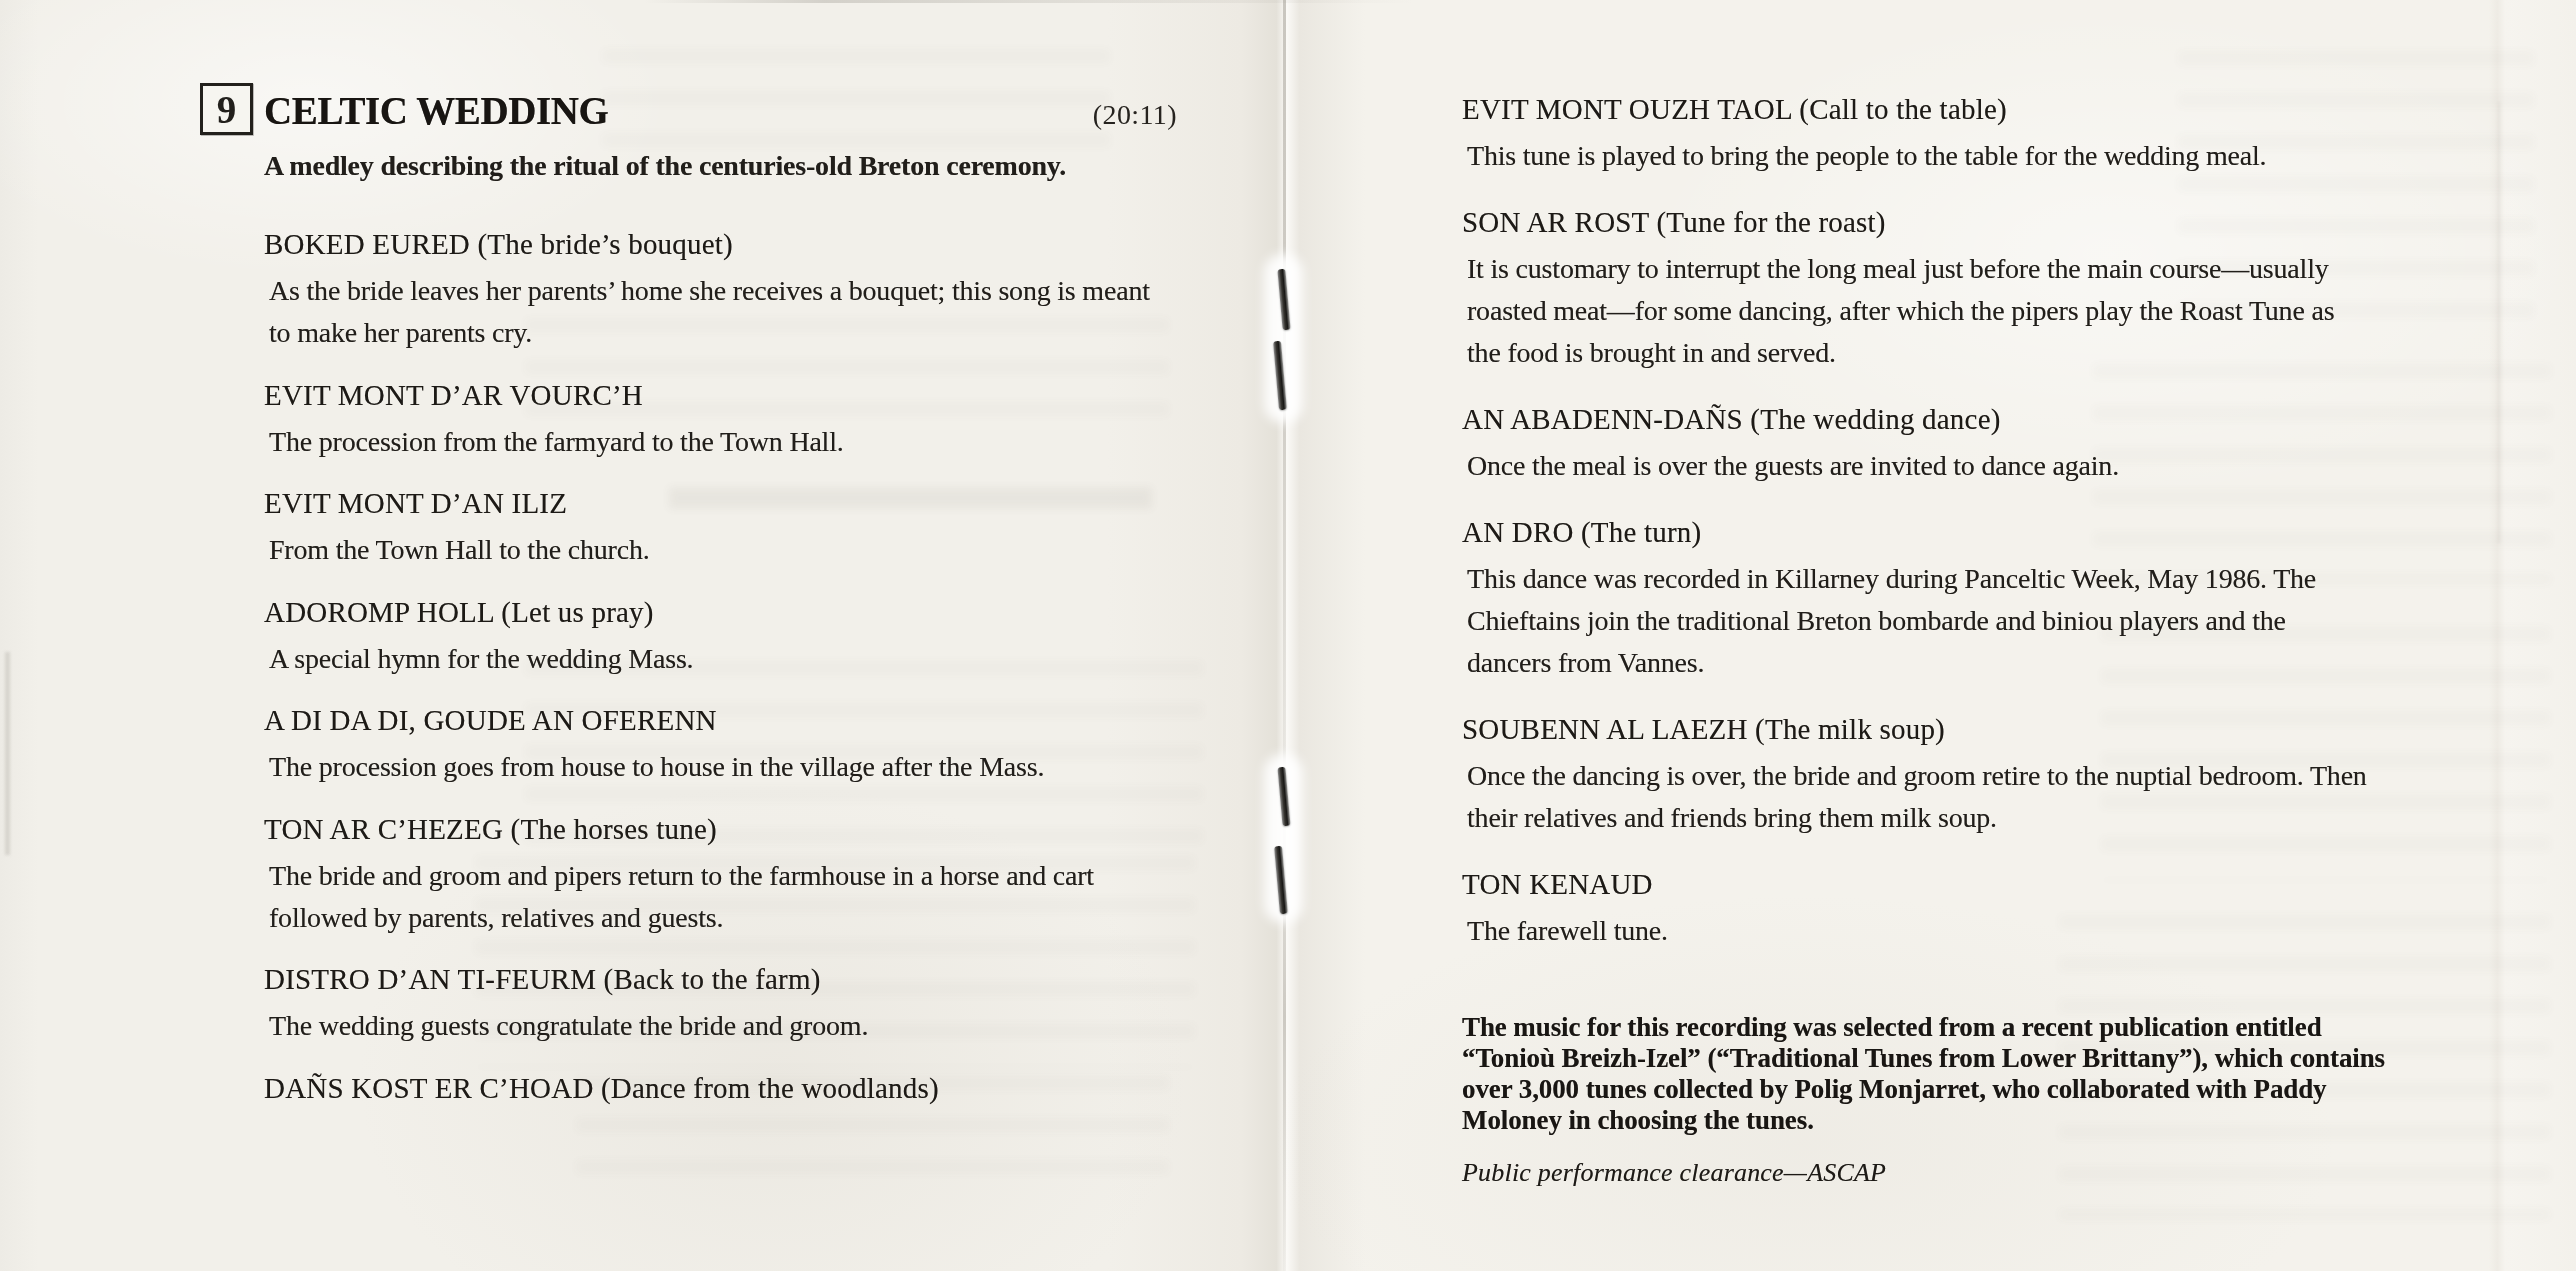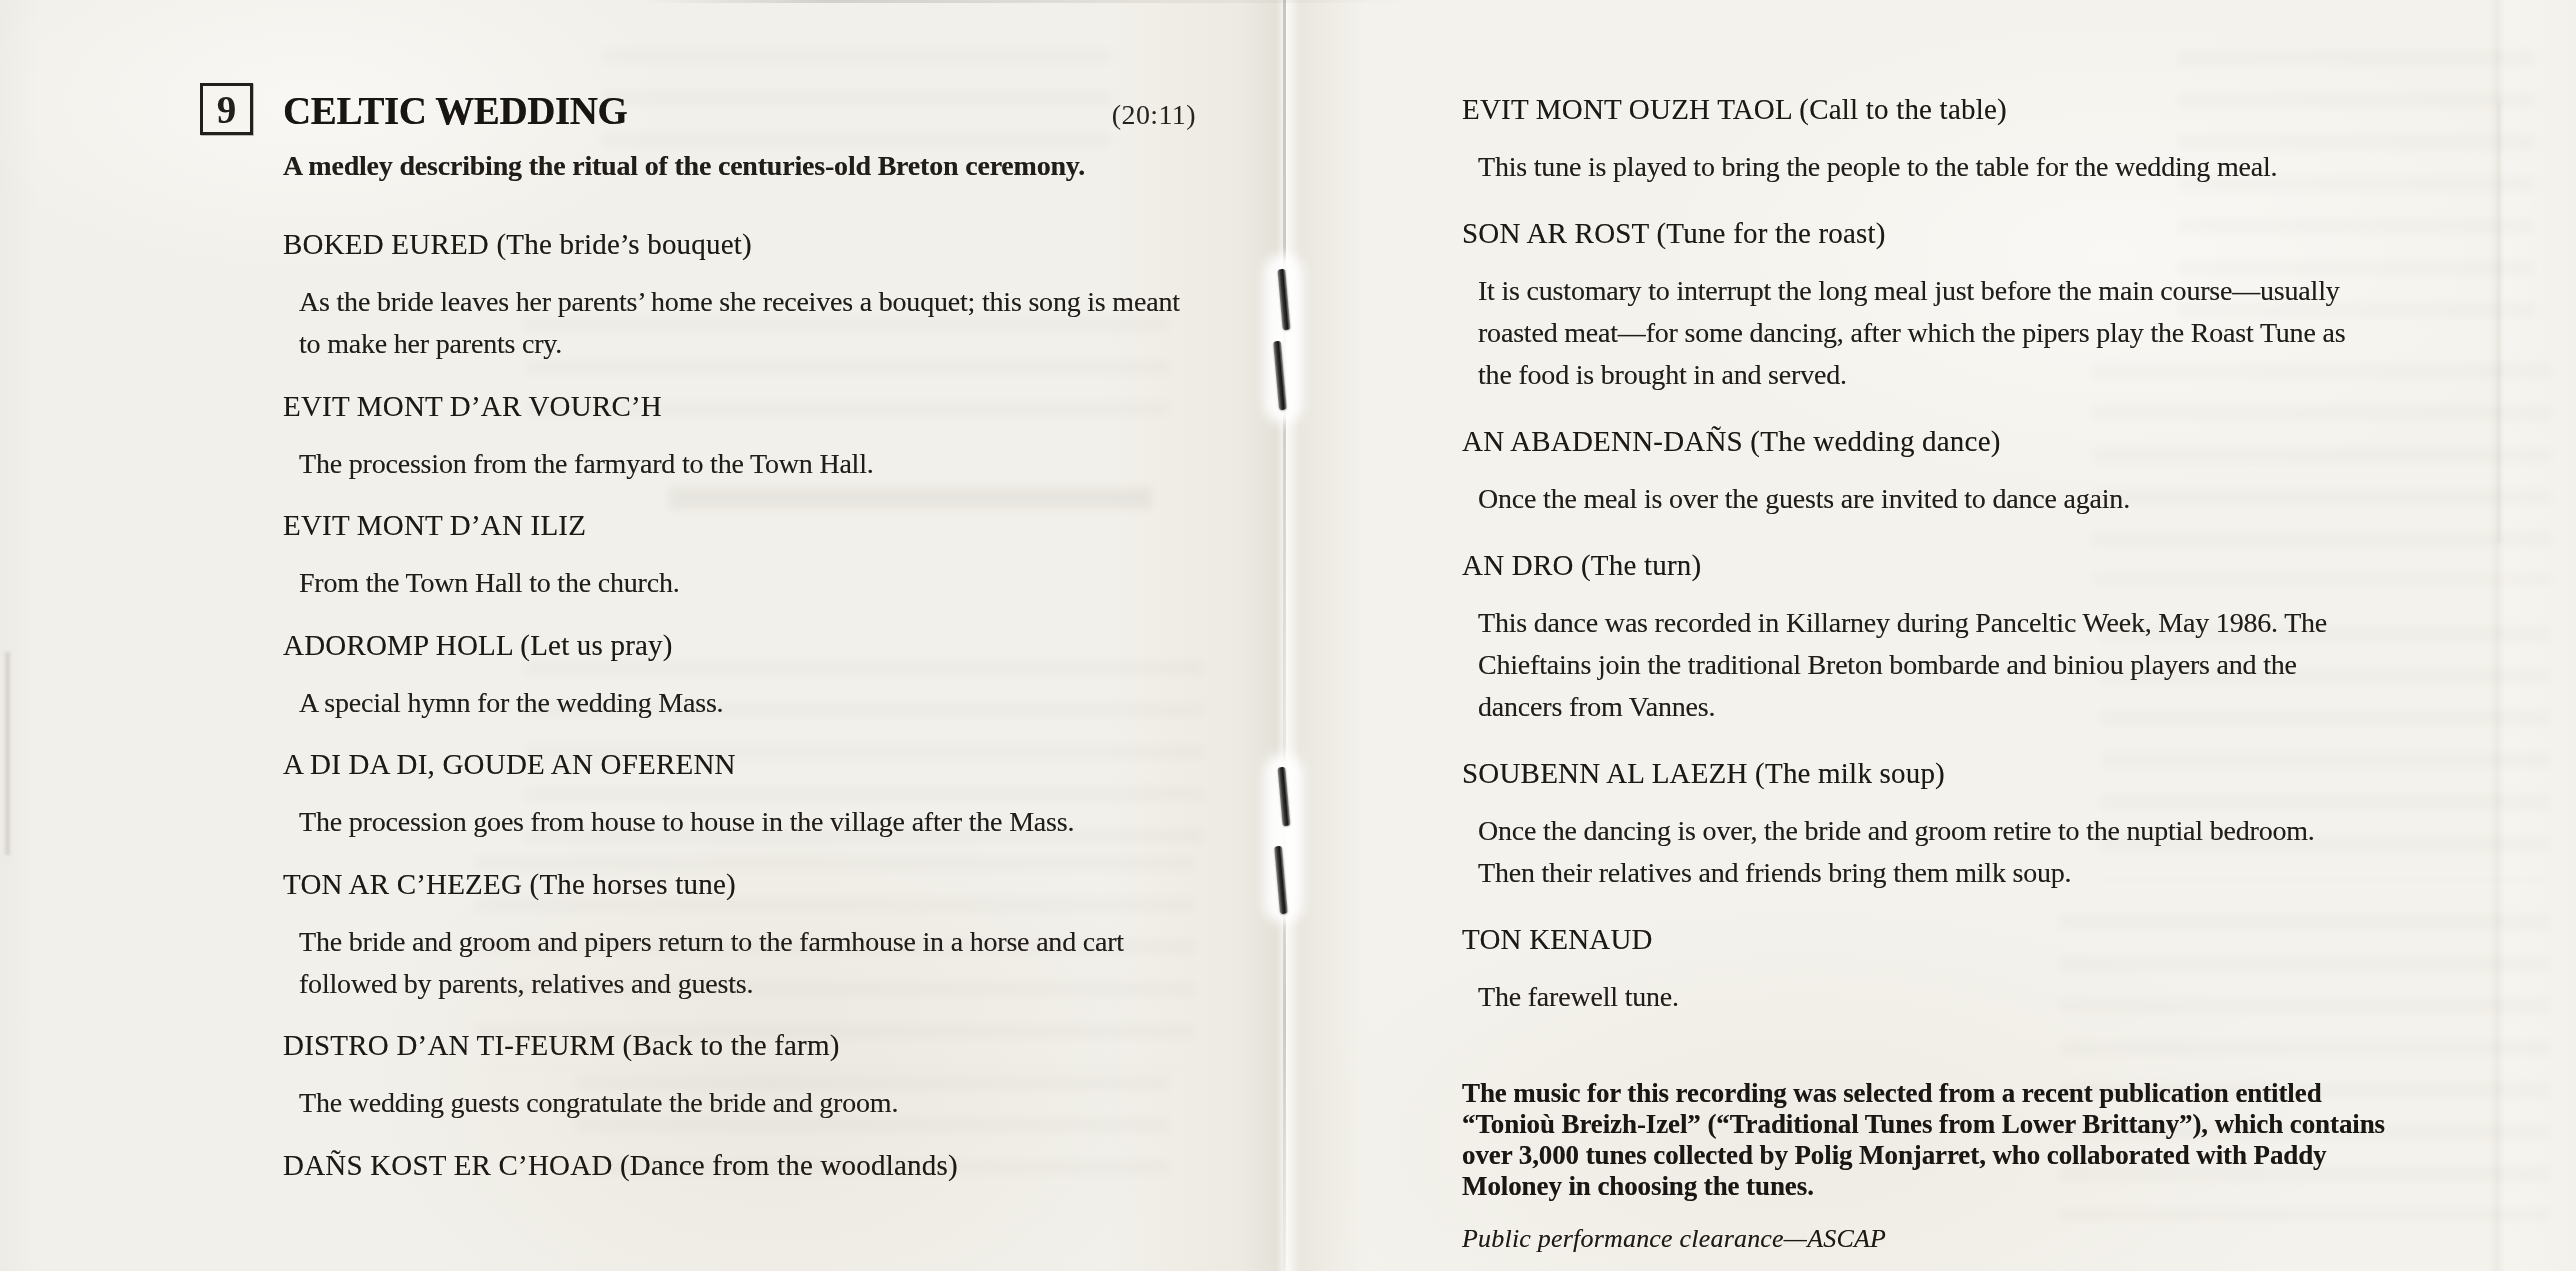--- a/index.html
+++ b/index.html
@@ -54,21 +54,21 @@
   }
   .staple-rod{
     position:absolute;width:7.6px;border-radius:3.4px;
     background:linear-gradient(90deg,#8a8a8a 0%,#35332f 35%,#181715 65%,#9a9a98 100%);
     box-shadow:0 0.8px 1.7px rgba(0,0,0,.35);
     transform:rotate(-5deg);
   }
 
   
   .col{position:absolute;top:0;}
-  .left-col{left:283px;width:913px;}
+  .left-col{left:264px;width:913px;}
   .right-col{left:1462px;width:915px;}
 
   .badge{
     position:absolute;left:200px;top:83px;width:47px;height:46px;
     border:3.4px solid #22201c;background:#f6f5f0;
     display:flex;align-items:center;justify-content:center;
     font-size:39px;font-weight:700;color:#22201c;
     box-shadow:0.8px 0.8px 0 rgba(34,32,28,.35);
   }
 
@@ -84,21 +84,21 @@
   p,h2{text-shadow:0 0 0.5px rgba(31,28,24,.45);}
   .body-text, .intro{
     font-size:28px;line-height:42px;letter-spacing:-0.2px;color:#211e1a;
   }
   .sections{margin-top:36px;}
   .track-section{margin:0 0 19.5px 0;}
   .right-col .track-section{margin:0 0 24px 0;}
   .track-section h2{
     margin:0;font-size:29px;font-weight:400;line-height:42px;letter-spacing:0.2px;color:#1d1a16;
   }
-  .track-section p{margin:16px;}
+  .track-section p{margin:5px;}
 
   .right-col .first{margin-top:88px;}
 
   .footer-note{
     margin:60px 0 0 0;width:953px;
     font-size:27px;font-weight:700;line-height:31px;letter-spacing:-0.1px;color:#191613;
   }
   .clearance{
     margin:22px 0 0 0;font-size:26px;font-style:italic;color:#1d1a16;letter-spacing:0.2px;
   }

